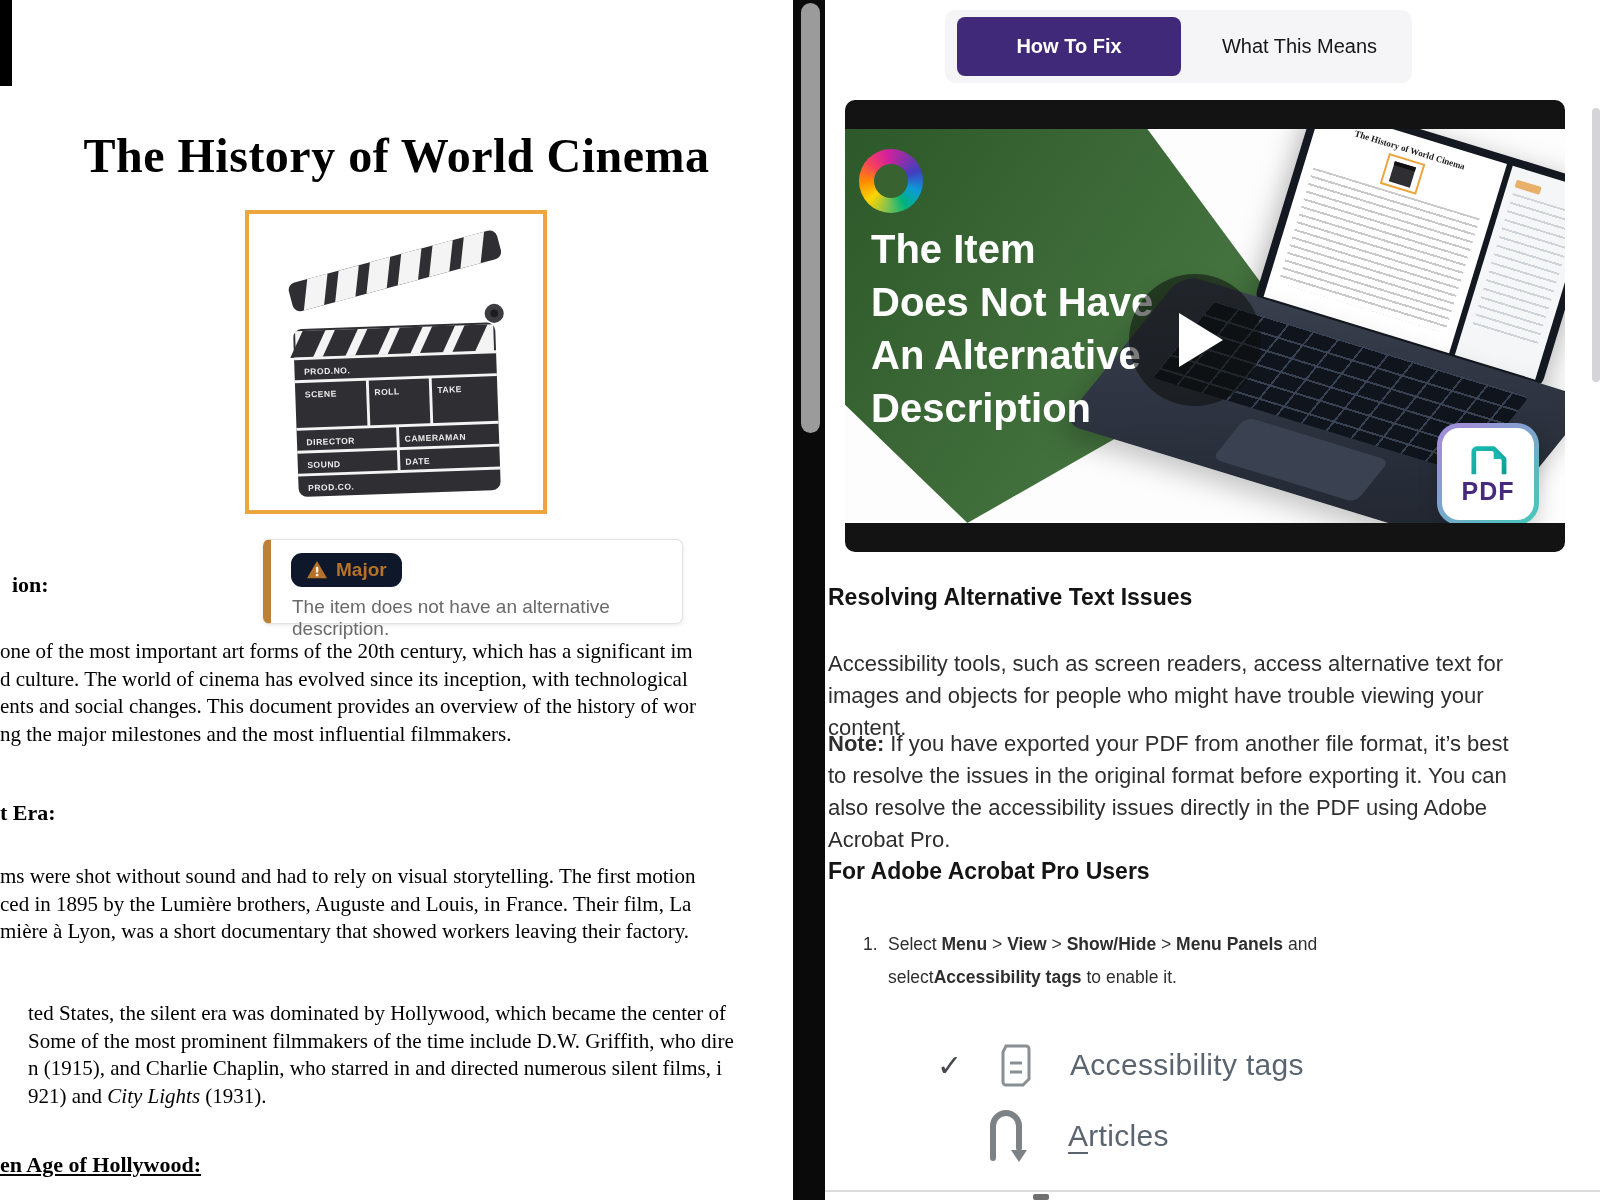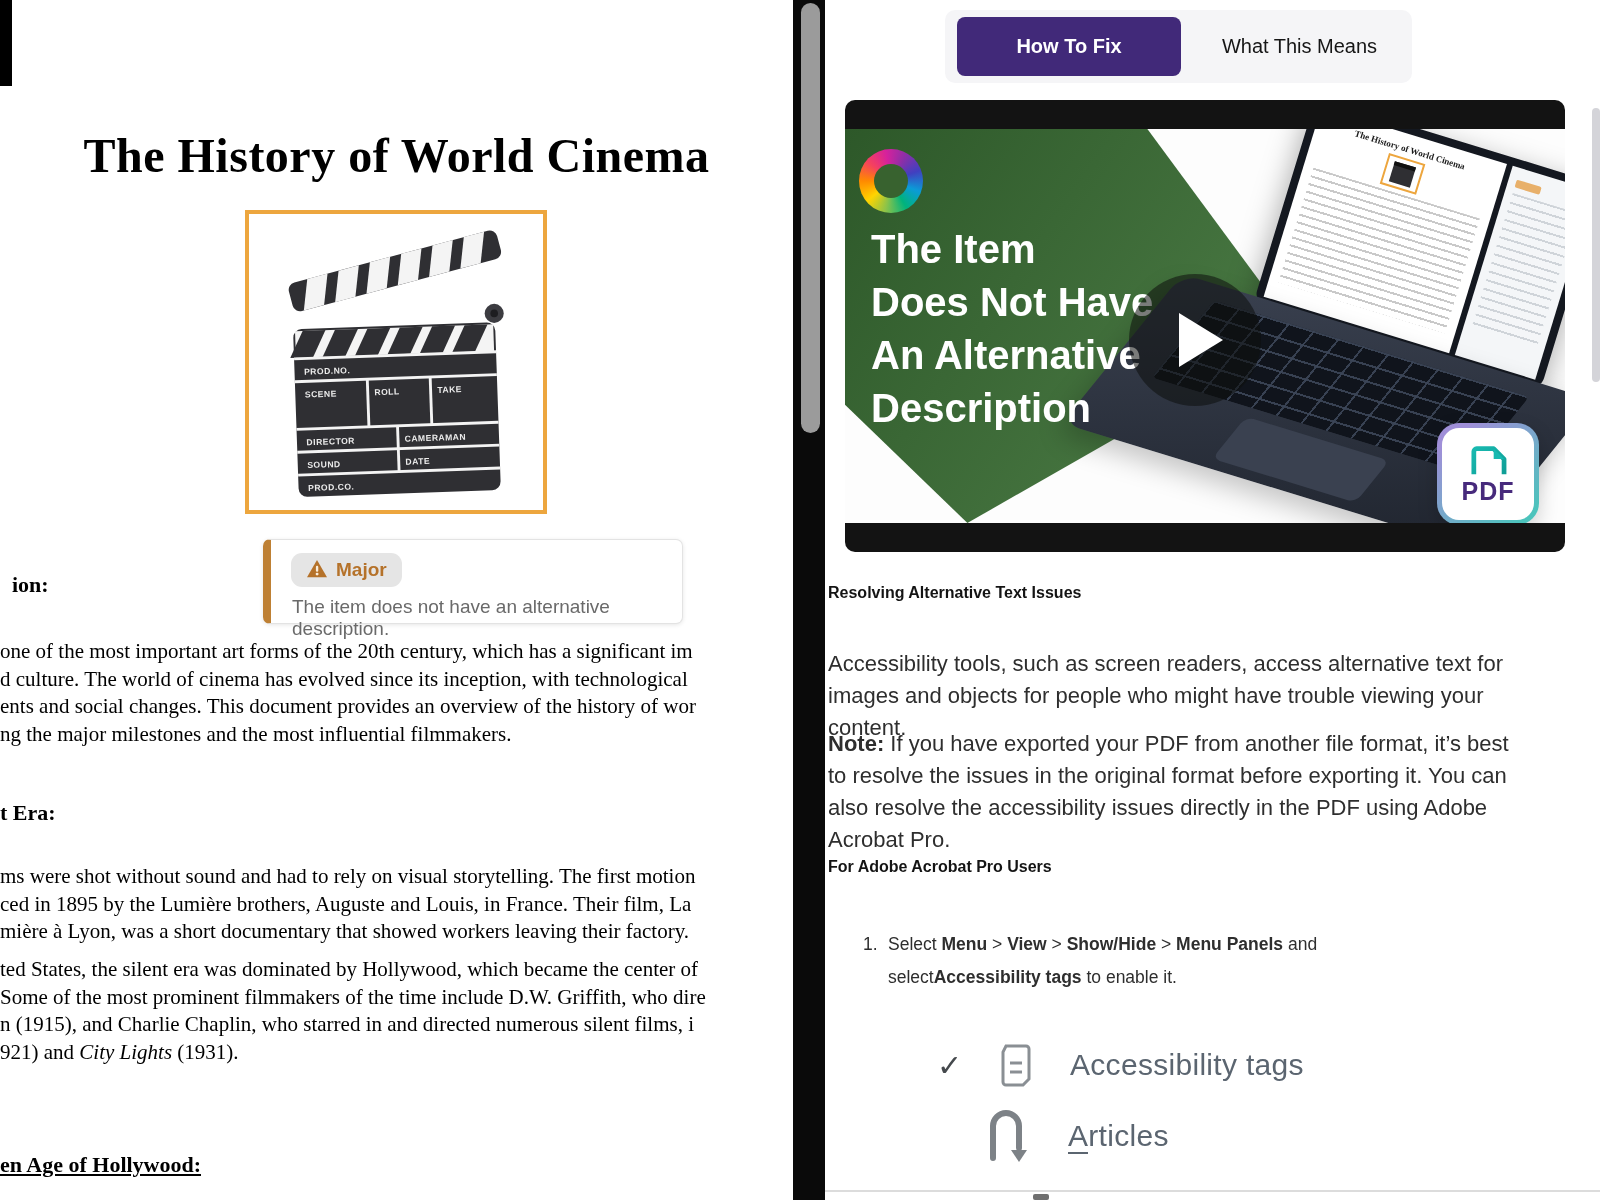--- a/index.html
+++ b/index.html
@@ -12,21 +12,21 @@
   .corner-strip{position:absolute;left:0;top:0;width:12px;height:86px;background:#000;}
   .doc-title{position:absolute;left:0;top:128px;width:100%;text-align:center;
              font-size:48px;font-weight:bold;letter-spacing:.5px;}
   .figure{position:absolute;left:245px;top:210px;width:294px;height:296px;border:4px solid #EDA63E;
           background:#fff;display:flex;align-items:center;justify-content:center;}
   .clap-label{font-family:"Liberation Sans",sans-serif;font-size:9px;font-weight:bold;fill:#ececec;letter-spacing:.5px;}
 
   .callout{position:absolute;left:263px;top:539px;width:411px;height:83px;background:#fff;
            border:1px solid #e3e3e3;border-left:8px solid #BE8034;border-radius:7px;
            box-shadow:0 1px 4px rgba(0,0,0,.10);font-family:"Liberation Sans",sans-serif;}
-  .sev-pill{display:inline-flex;align-items:flex-start;gap:8px;margin:13px 0 0 20px;background:#e5e5e5;
+  .sev-pill{display:inline-flex;align-items:center;gap:8px;margin:13px 0 0 20px;background:#0f172a;
             border-radius:11px;padding:6px 15px;color:#B5722A;font-weight:bold;font-size:19px;}
   .callout-msg{margin:9px 0 0 21px;color:#6a6a6a;font-size:19px;}
 
   .doc-h{position:absolute;left:0;font-size:22px;font-weight:bold;white-space:nowrap;}
   .doc-p{position:absolute;left:0;font-size:21px;line-height:27.5px;}
   .doc-p div{white-space:nowrap;}
   .doc-h-cut{position:absolute;left:0;top:1152px;height:26px;overflow:hidden;font-size:22px;font-weight:bold;}
   .doc-h-cut span{text-decoration:underline;white-space:nowrap;}
   .em{font-style:italic;}
 
@@ -83,21 +83,21 @@
                        repeating-linear-gradient(rgba(60,70,88,.9) 0 2px,transparent 2px 16px);}
   .lap-trackpad{position:absolute;left:150px;top:118px;width:150px;height:50px;background:#3a4150;border-radius:8px;}
 
   .pdf-badge{position:absolute;left:592px;top:294px;width:92px;height:92px;border-radius:22px;z-index:6;
       border:5px solid transparent;
       background:linear-gradient(#fff,#fff) padding-box,linear-gradient(140deg,#9f8fd8 15%,#4cc3bc 90%) border-box;
       display:flex;flex-direction:column;align-items:center;justify-content:center;gap:1px;
       box-shadow:0 8px 20px rgba(0,0,0,.18);}
   .pdf-text{font-weight:bold;font-size:25px;color:#472a7c;letter-spacing:1px;line-height:1;}
 
-  .h2{position:absolute;left:3px;font-size:16px;font-weight:bold;color:#141414;}
+  .h2{position:absolute;left:3px;font-size:23px;font-weight:bold;color:#141414;}
   .para{position:absolute;left:3px;width:697px;font-size:22px;line-height:32px;color:#2e2e2e;}
   .step{position:absolute;left:63px;top:928px;width:505px;font-size:17.5px;line-height:33px;color:#2e2e2e;}
   .step-num{position:absolute;left:-25px;top:0;font-size:17.5px;}
   .b{font-weight:bold;}
 
   .menu-row1{position:absolute;left:112px;top:1038px;height:54px;display:flex;align-items:center;}
   .menu-row2{position:absolute;left:160px;top:1104px;height:64px;display:flex;align-items:center;}
   .menu-check{font-size:30px;color:#45494d;width:60px;}
   .menu-label{font-size:30px;color:#5b6570;letter-spacing:.3px;}
   .menu-label .ul{border-bottom:2px solid #5b6570;}
@@ -181,21 +181,21 @@
   </div>
 
   <div class="doc-h" style="top:800px;">t Era:</div>
 
   <div class="doc-p" style="top:863px;">
     <div>ms were shot without sound and had to rely on visual storytelling. The first motion</div>
     <div>ced in 1895 by the Lumière brothers, Auguste and Louis, in France. Their film, La</div>
     <div>mière à Lyon, was a short documentary that showed workers leaving their factory.</div>
   </div>
 
-  <div class="doc-p" style="top:956px;">
+  <div class="doc-p" style="top:1000px;padding-left:28px;">
     <div>ted States, the silent era was dominated by Hollywood, which became the center of</div>
     <div>Some of the most prominent filmmakers of the time include D.W. Griffith, who dire</div>
     <div>n (1915), and Charlie Chaplin, who starred in and directed numerous silent films, i</div>
     <div><span>921) and </span><span class="em">City Lights</span><span> (1931).</span></div>
   </div>
 
   <div class="doc-h-cut">
     <span>en Age of Hollywood:</span>
   </div>
 </div>

